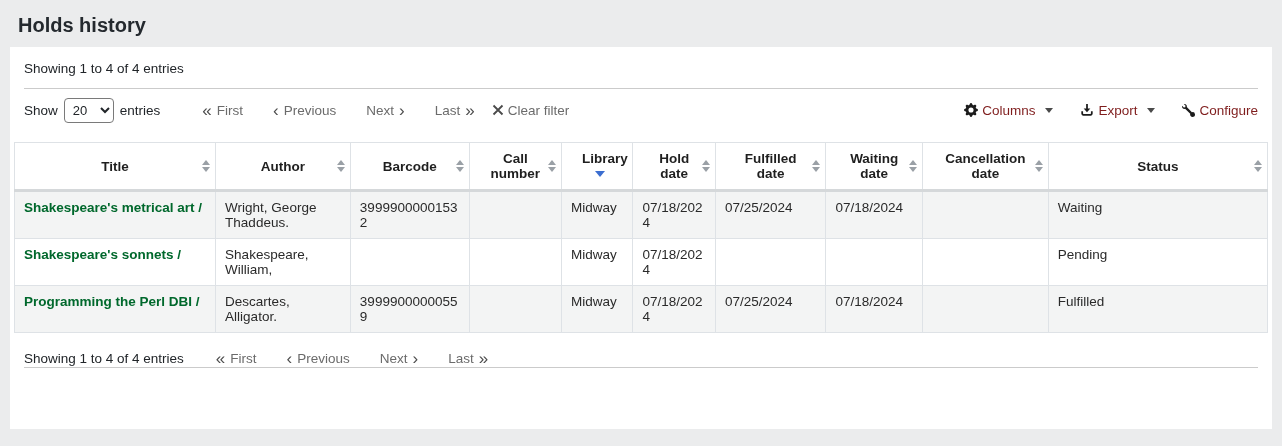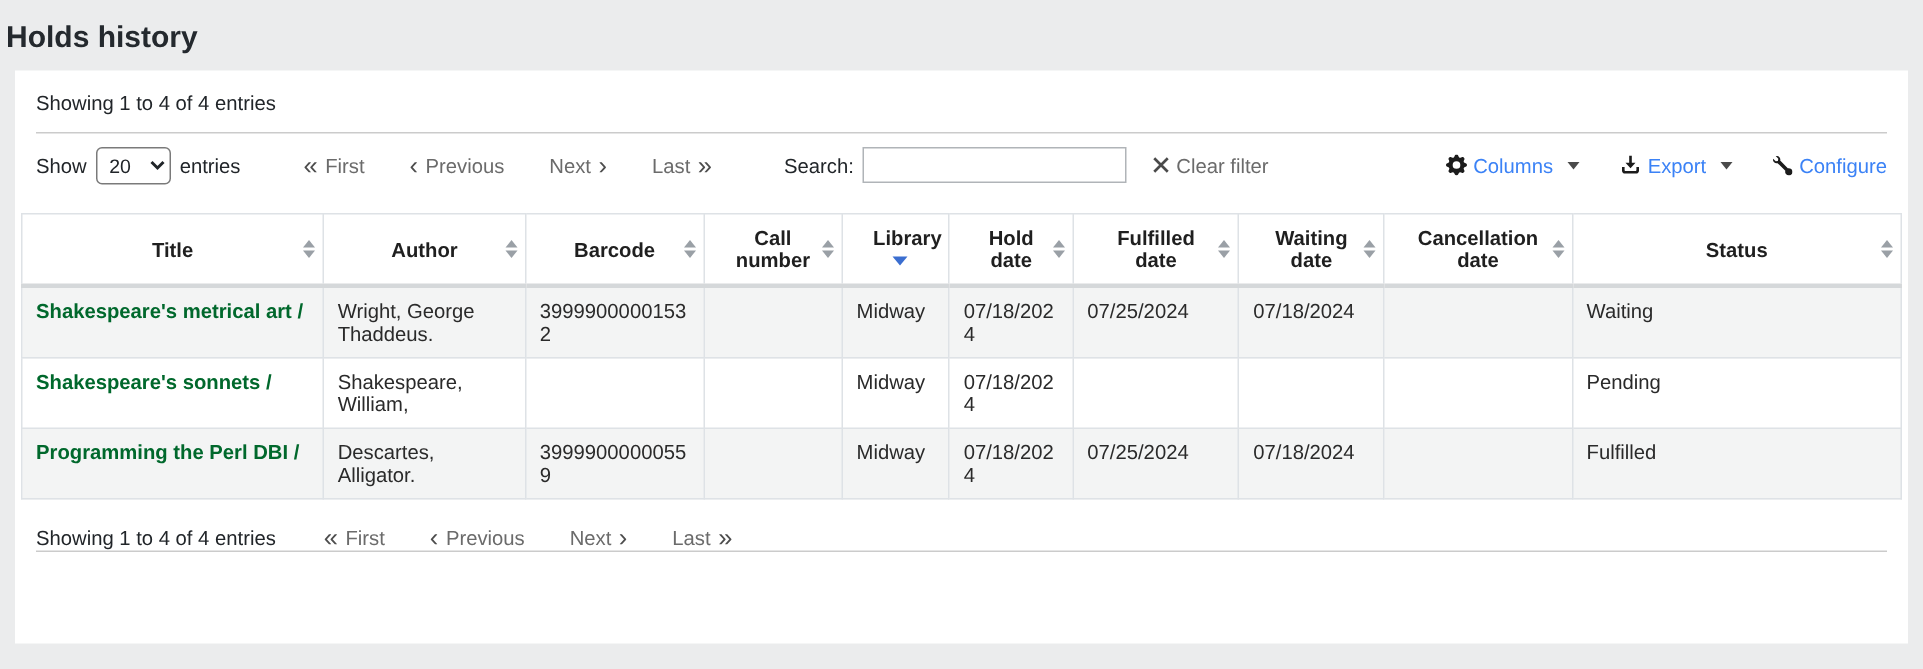--- a/index.html
+++ b/index.html
@@ -4,21 +4,21 @@
 <style>
   * { box-sizing: border-box; }
   html,body { margin:0; padding:0; }
   body {
     width:1282px; height:446px; overflow:hidden;
     background:#ebeced;
     font-family:"Liberation Sans","DejaVu Sans",sans-serif;
     font-size:13.5px; color:#212529;
   }
   h1.page-title {
-    margin:0; padding:13px 4px 10px;
+    margin:0; padding:13px 18px 10px;
     font-size:20px; font-weight:700; color:#24292e; line-height:1.2;
   }
   .panel {
     margin:0 10px; background:#fff; height:382px; overflow:hidden;
     padding:0 4px;
   }
   .info-row { padding:14px 10px 12px; }
   hr.divider { border:0; border-top:1px solid #cbcbcb; margin:0 10px; }
   
   .controls {
@@ -33,21 +33,21 @@
   .pagination.top { margin-left:42px; }
   .page-btn { display:inline-flex; align-items:center; gap:5px; cursor:pointer; color:#6b6b6b; }
   .page-btn .glyph { font-size:17px; line-height:1; color:#4d4d4d; }
   .search-group { display:flex; align-items:center; gap:6px; margin-left:48px; }
   .search-group input {
     width:176px; height:24px; border:1px solid #b0b4b8; background:#fff;
     font-family:inherit; font-size:13px; padding:2px 6px;
   }
   .clear-filter { display:flex; align-items:center; gap:4px; margin-left:17px; color:#6b6b6b; cursor:pointer; }
   .toolbar { margin-left:auto; display:flex; align-items:center; gap:27px; }
-  .tool-btn { display:inline-flex; align-items:center; gap:4px; cursor:pointer; color:#3b82f6; font-size:13.5px; }
+  .tool-btn { display:inline-flex; align-items:center; gap:4px; cursor:pointer; color:#7f1d1d; font-size:13.5px; }
   .caret-down {
     width:0; height:0; margin-left:6px;
     border-left:4px solid transparent; border-right:4px solid transparent;
     border-top:5px solid #4a4a4a;
   }
   
   table.holds { border-collapse:collapse; width:100%; margin-top:12px; table-layout:fixed; }
   th {
     border:1px solid #dee2e6; border-bottom:3px solid #d5d8da;
     padding:6px 20px; height:48px; position:relative;
@@ -105,24 +105,20 @@
         <span class="page-btn">
           <span>Next</span>
           <span class="glyph">›</span>
         </span>
         <span class="page-btn">
           <span>Last</span>
           <span class="glyph">»</span>
         </span>
       </div>
 
-    <div class="search-group">
-      <span>Search:</span>
-      <input type="text" value="" style="">
-    </div>
 
     <div class="clear-filter">
       <svg class="icon-svg" width="12" height="12" viewBox="0 0 12 12">
         <path d="M1.5 1.5 L10.5 10.5 M10.5 1.5 L1.5 10.5" stroke="#4a4a4a" stroke-width="1.8" fill="none"></path>
       </svg>
       <span>Clear filter</span>
     </div>
 
     <div class="toolbar">
       <span class="tool-btn">

